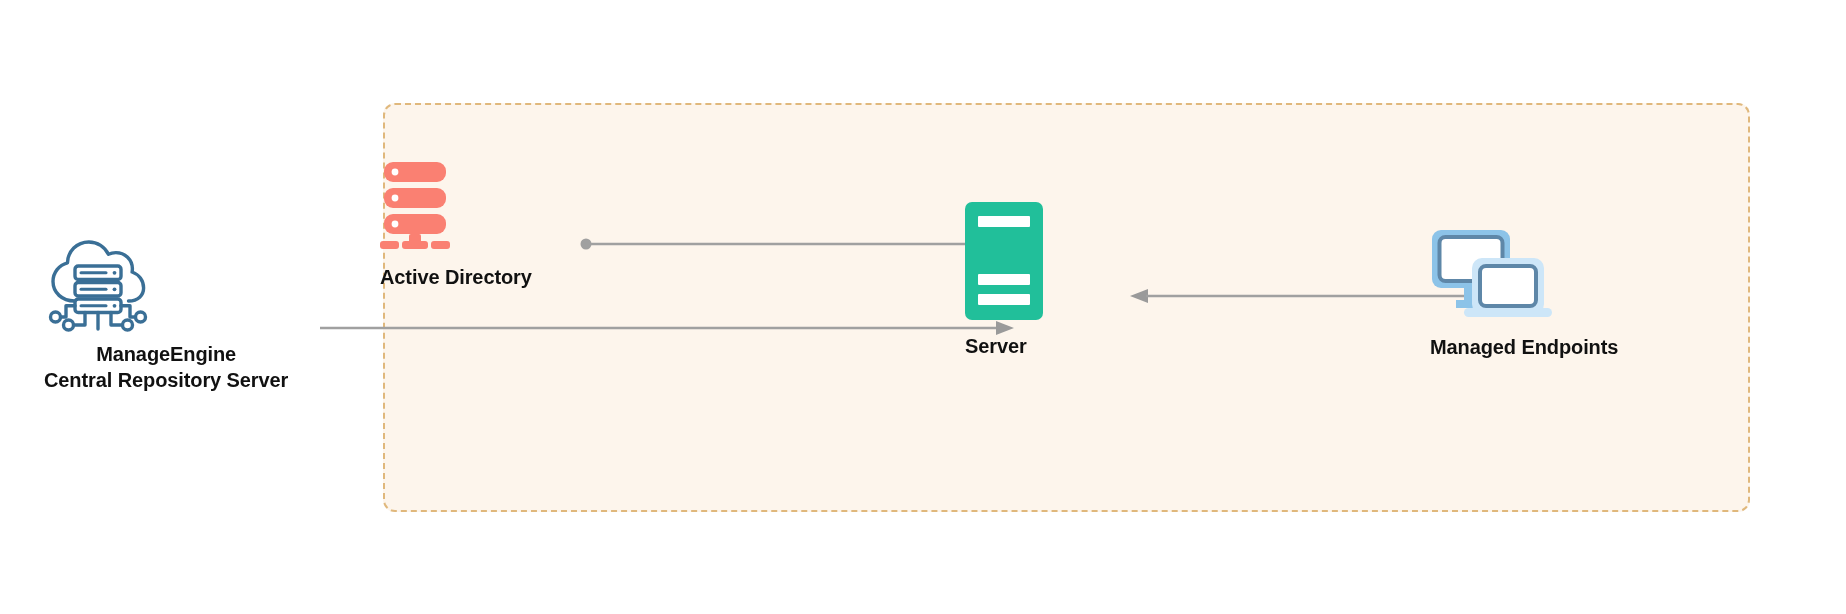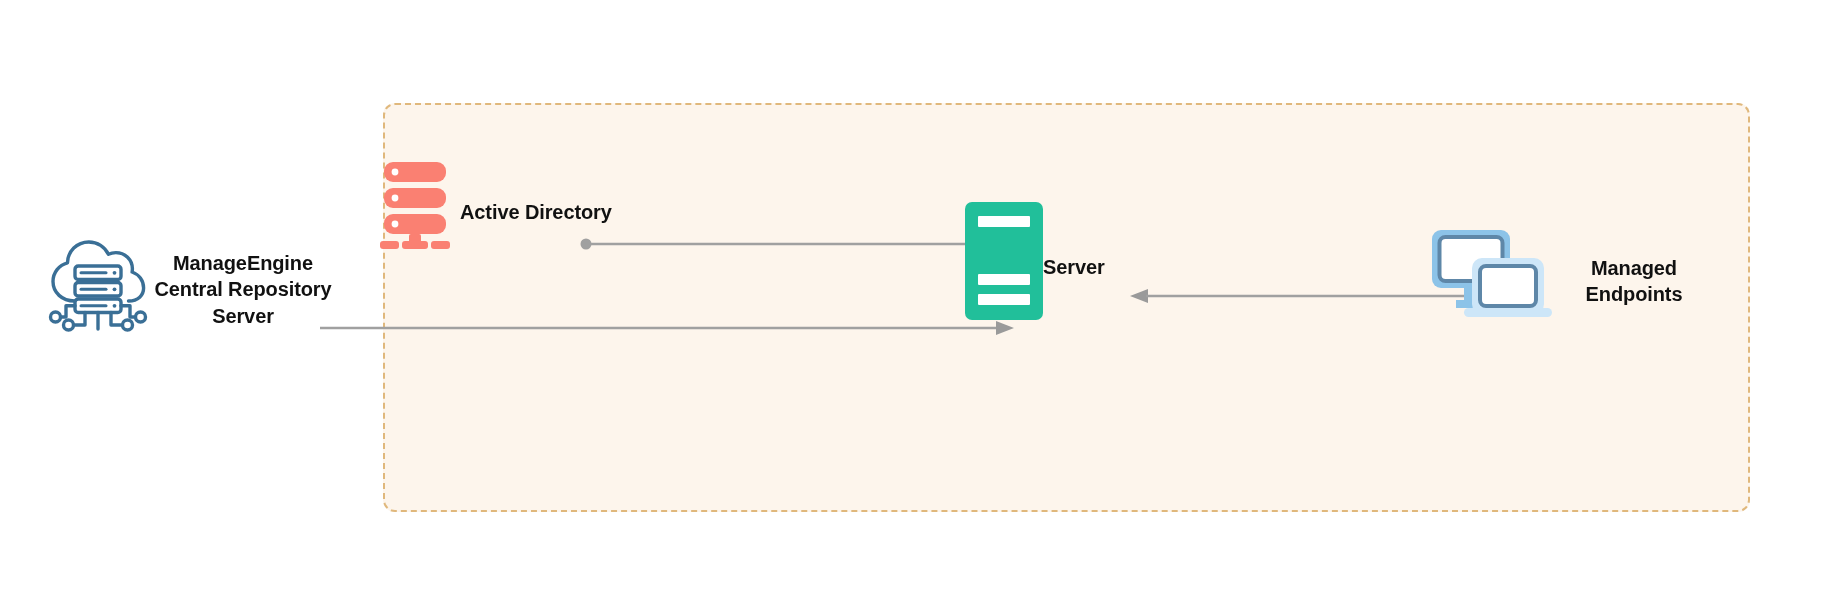--- a/index.html
+++ b/index.html
@@ -31,22 +31,22 @@
     box-sizing: border-box;
     background: #FDF5EC;
     border: 2px dashed #E0B87C;
     border-radius: 12px;
   }
 
   
   .node {
     position: absolute;
     display: flex;
-    flex-direction: row;
-    align-items: center;
+    flex-direction: column;
+    align-items: flex-start;
   }
   .node-label {
     font-size: 20px;
     font-weight: bold;
     color: #111111;
     text-align: center;
     line-height: 1.32;
     white-space: pre-line;
     letter-spacing: -0.1px;
   }

